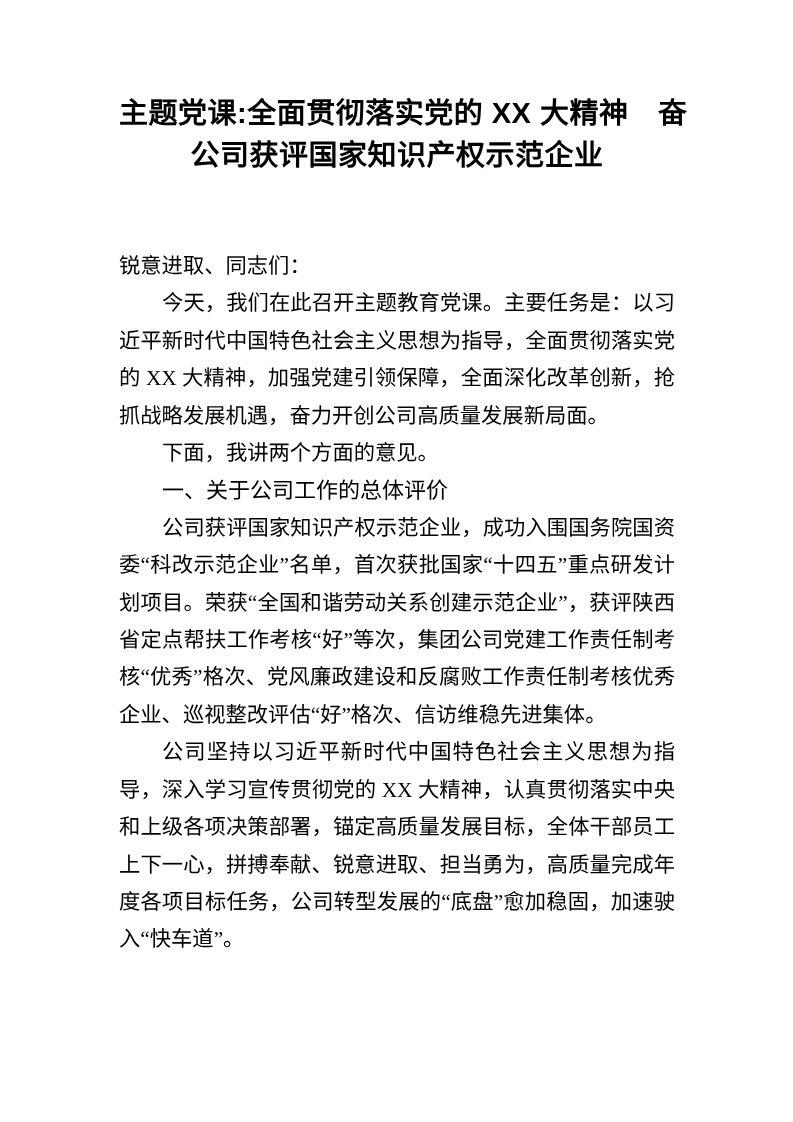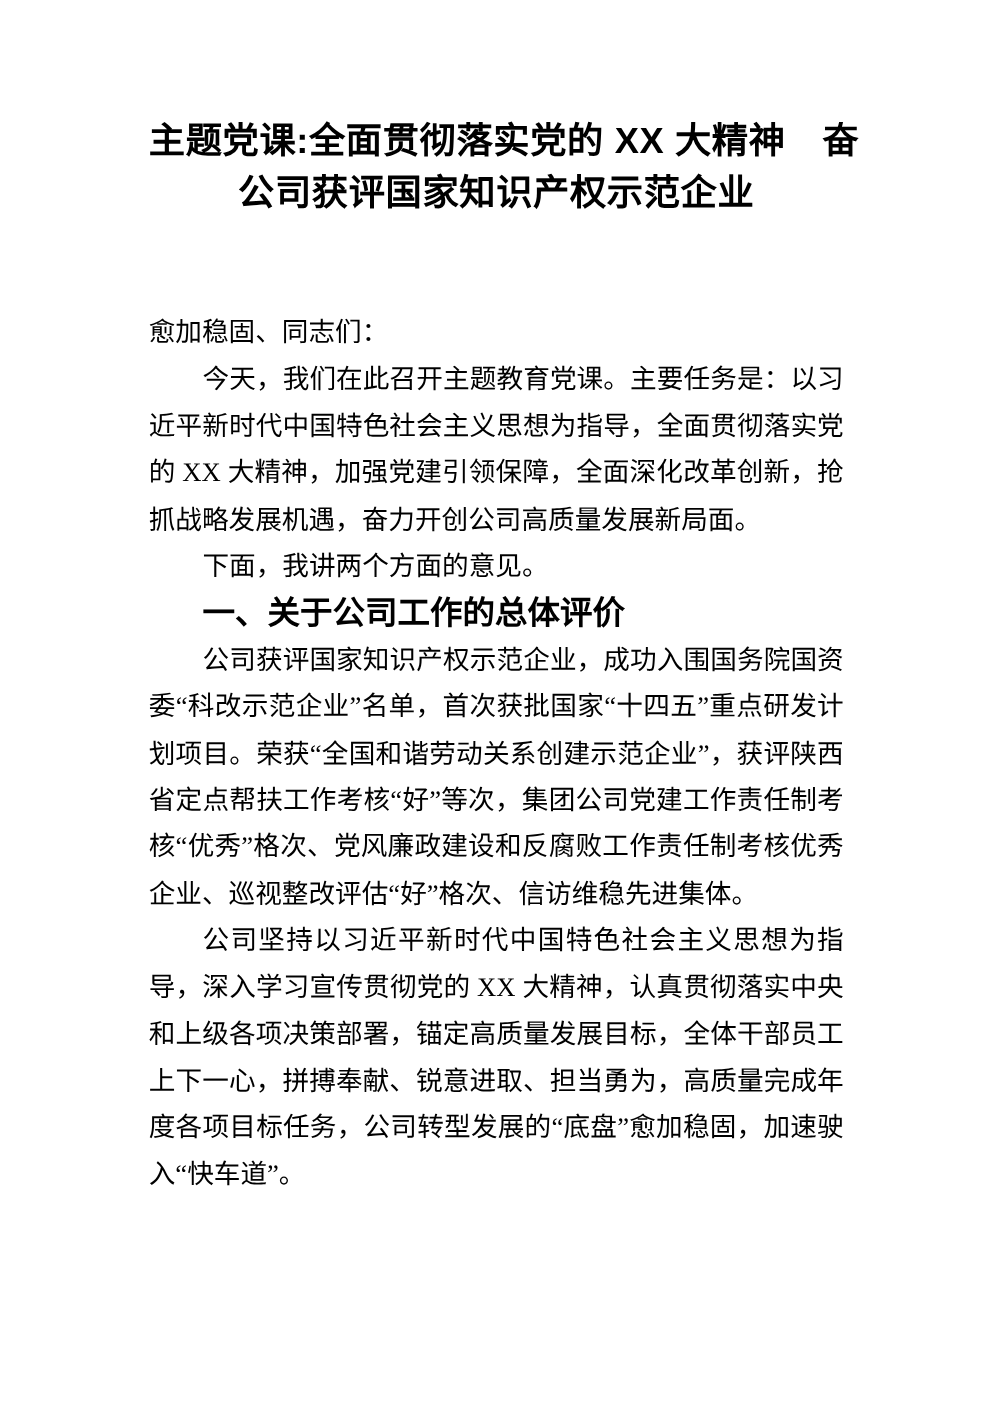--- a/index.html
+++ b/index.html
@@ -33,40 +33,40 @@
     font-size: 21.3px;
     line-height: 37.4px;
     text-align: justify;
     color: #000000;
   }
   .doc-body p { margin: 0; }
   .salutation { text-indent: 0; }
   .para { text-indent: 43px; }
   .section-heading {
     font-family: "Liberation Sans", "DejaVu Sans", sans-serif;
-    font-weight: 700;
-    font-size: 26px;
+    font-weight: 400;
+    font-size: 22px;
     line-height: 37.4px;
     text-indent: 43px;
     text-align: justify;
     color: #000000;
   }
 </style>
 </head>
 <body>
 
 <div class="page">
 
   <h1 class="doc-title">
     <span class="title-line">主题党课:全面贯彻落实党的 XX 大精神　奋</span>
     <span class="title-line">公司获评国家知识产权示范企业</span>
   </h1>
 
   <div class="doc-body">
-    <p class="salutation">愈加稳固、同志们：</p>
+    <p class="salutation">锐意进取、同志们：</p>
 
     <p class="para">今天，我们在此召开主题教育党课。主要任务是：以习近平新时代中国特色社会主义思想为指导，全面贯彻落实党的 XX 大精神，加强党建引领保障，全面深化改革创新，抢抓战略发展机遇，奋力开创公司高质量发展新局面。</p>
 
     <p class="para">下面，我讲两个方面的意见。</p>
 
     <h2 class="section-heading">一、关于公司工作的总体评价</h2>
 
     <p class="para">公司获评国家知识产权示范企业，成功入围国务院国资委“科改示范企业”名单，首次获批国家“十四五”重点研发计划项目。荣获“全国和谐劳动关系创建示范企业”，获评陕西省定点帮扶工作考核“好”等次，集团公司党建工作责任制考核“优秀”格次、党风廉政建设和反腐败工作责任制考核优秀企业、巡视整改评估“好”格次、信访维稳先进集体。</p>
 
     <p class="para">公司坚持以习近平新时代中国特色社会主义思想为指导，深入学习宣传贯彻党的 XX 大精神，认真贯彻落实中央和上级各项决策部署，锚定高质量发展目标，全体干部员工上下一心，拼搏奉献、锐意进取、担当勇为，高质量完成年度各项目标任务，公司转型发展的“底盘”愈加稳固，加速驶入“快车道”。</p>

